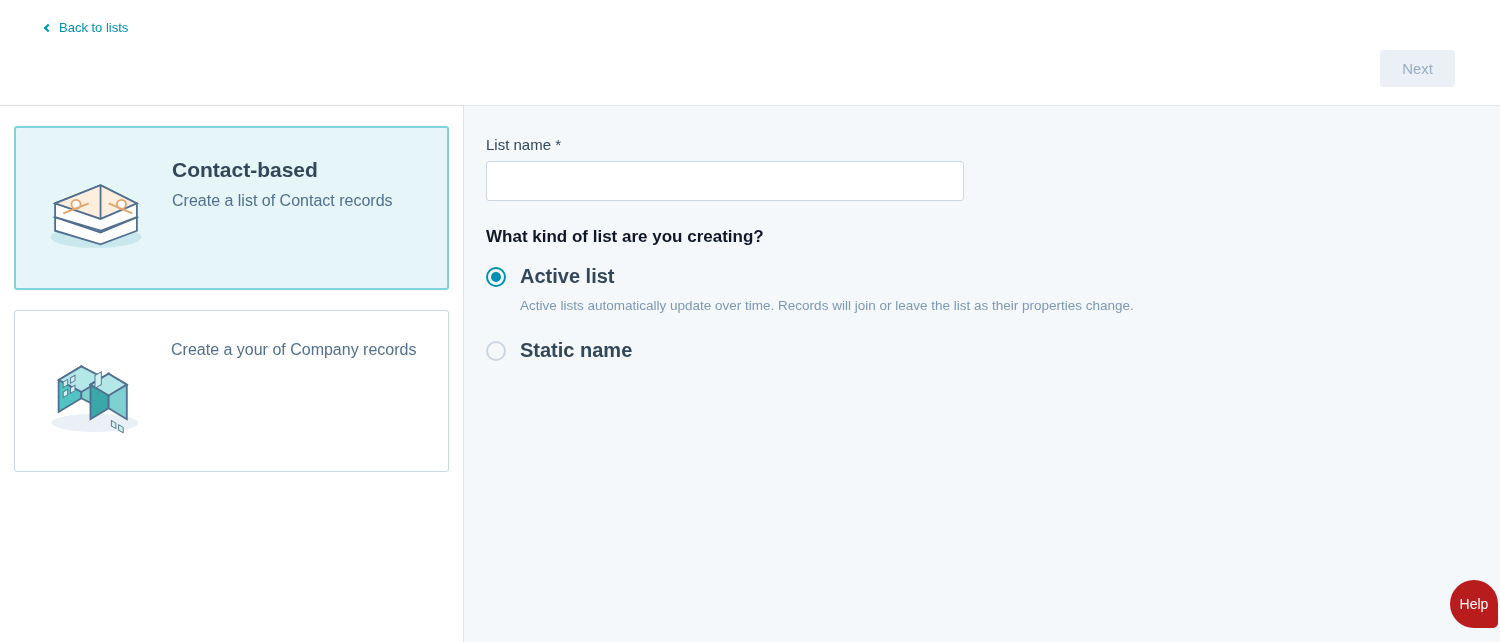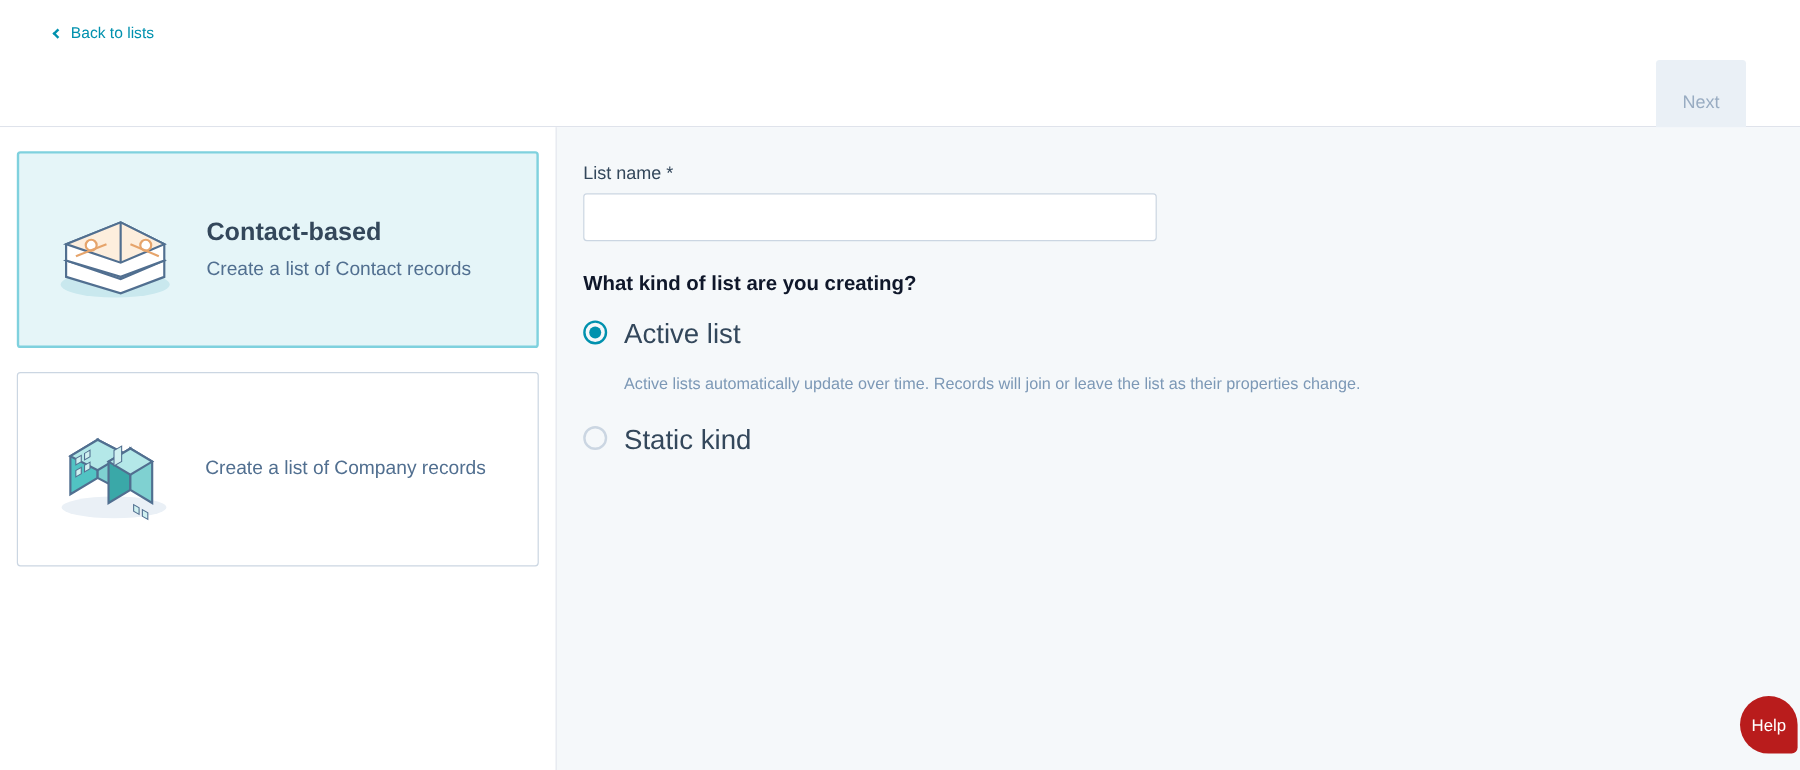--- a/index.html
+++ b/index.html
@@ -46,21 +46,21 @@
       border-bottom: 2px solid #0091ae;
       transform: rotate(45deg);
     }
     .page-title {
       font-size: 26px;
       font-weight: 600;
       color: #33475b;
     }
     .next-btn {
       margin-top: 30px;
-      padding: 27px 22px;
+      padding: 10px 22px;
       background: #eaf0f6;
       color: #99acc2;
       border: none;
       border-radius: 3px;
       font-size: 15px;
       font-weight: 400;
       cursor: not-allowed;
     }
     .main-content {
       display: flex;
@@ -71,21 +71,20 @@
       padding: 20px 14px 14px 14px;
       background: #fff;
       border-right: 1px solid #dfe3eb;
     }
     .type-card {
       border: 1px solid #cbd6e2;
       border-radius: 3px;
       padding: 30px 20px 30px 30px;
       margin-bottom: 20px;
       display: flex;
-      align-items: center;
       gap: 26px;
       cursor: pointer;
       background: #fff;
     }
     .type-card.selected {
       border: 2px solid #7fd1de;
       background: #e5f5f8;
     }
     .card-icon {
       width: 100px;
@@ -158,28 +157,28 @@
     .radio-outer.unchecked {
       border-color: #cbd6e2;
     }
     .radio-inner {
       width: 10px;
       height: 10px;
       background: #0091ae;
       border-radius: 50%;
     }
     .radio-label {
-      font-size: 23px;
-      color: #33475b;
-      font-weight: 400;
+      font-size: 20px;
+      color: #33475b;
+      font-weight: 700;
     }
     .radio-desc {
       font-size: 13.5px;
       color: #7c98b6;
-      margin-top: 20px;
+      margin-top: 10px;
     }
     .help-btn {
       position: absolute;
       right: 2px;
       bottom: 14px;
       width: 48px;
       height: 48px;
       background: #b91c1c;
       color: #fff;
       border-radius: 24px 24px 5px 24px;
@@ -246,21 +245,21 @@
             <polygon points="35,73 35,35 55,23 55,61" fill="#3aa8a8" stroke="#516f90" stroke-width="2"></polygon>
             <polygon points="55,23 75,35 75,73 55,61" fill="#7fd1d1" stroke="#516f90" stroke-width="2"></polygon>
             <polygon points="35,35 55,23 75,35 55,47" fill="#b4e8e8" stroke="#516f90" stroke-width="2"></polygon>
             <rect x="58" y="41" width="5" height="6" fill="#d0f0f0" stroke="#516f90" stroke-width="1" transform="skewY(30)"></rect>
             <rect x="66" y="41" width="5" height="6" fill="#d0f0f0" stroke="#516f90" stroke-width="1" transform="skewY(30)"></rect>
             <rect x="40" y="48" width="7" height="14" fill="#d0f0f0" stroke="#516f90" stroke-width="1" transform="skewY(-30)"></rect>
           </g>
         </svg>
       </div>
       <div class="card-text">
-        <p>Create a list of Company records</p>
+        <p>Create a your of Company records</p>
       </div>
     </div>
 
   </div>
 
   <div class="right-panel">
     <label class="form-label">List name *</label>
     <input class="form-input" type="text" value="" style="">
 
     <h2 class="section-heading">What kind of list are you creating?</h2>
@@ -273,21 +272,21 @@
         </div>
         <div>
           <div class="radio-label">Active list</div>
           <div class="radio-desc">Active lists automatically update over time. Records will join or leave the list as their properties change.</div>
         </div>
       </div>
 
       <div class="radio-option">
         <div class="radio-outer unchecked"></div>
         <div>
-          <div class="radio-label">Static kind</div>
+          <div class="radio-label">Static name</div>
         </div>
       </div>
 
     </div>
   </div>
 </div>
 
 <div class="help-btn">Help</div>
 
 </body></html>

